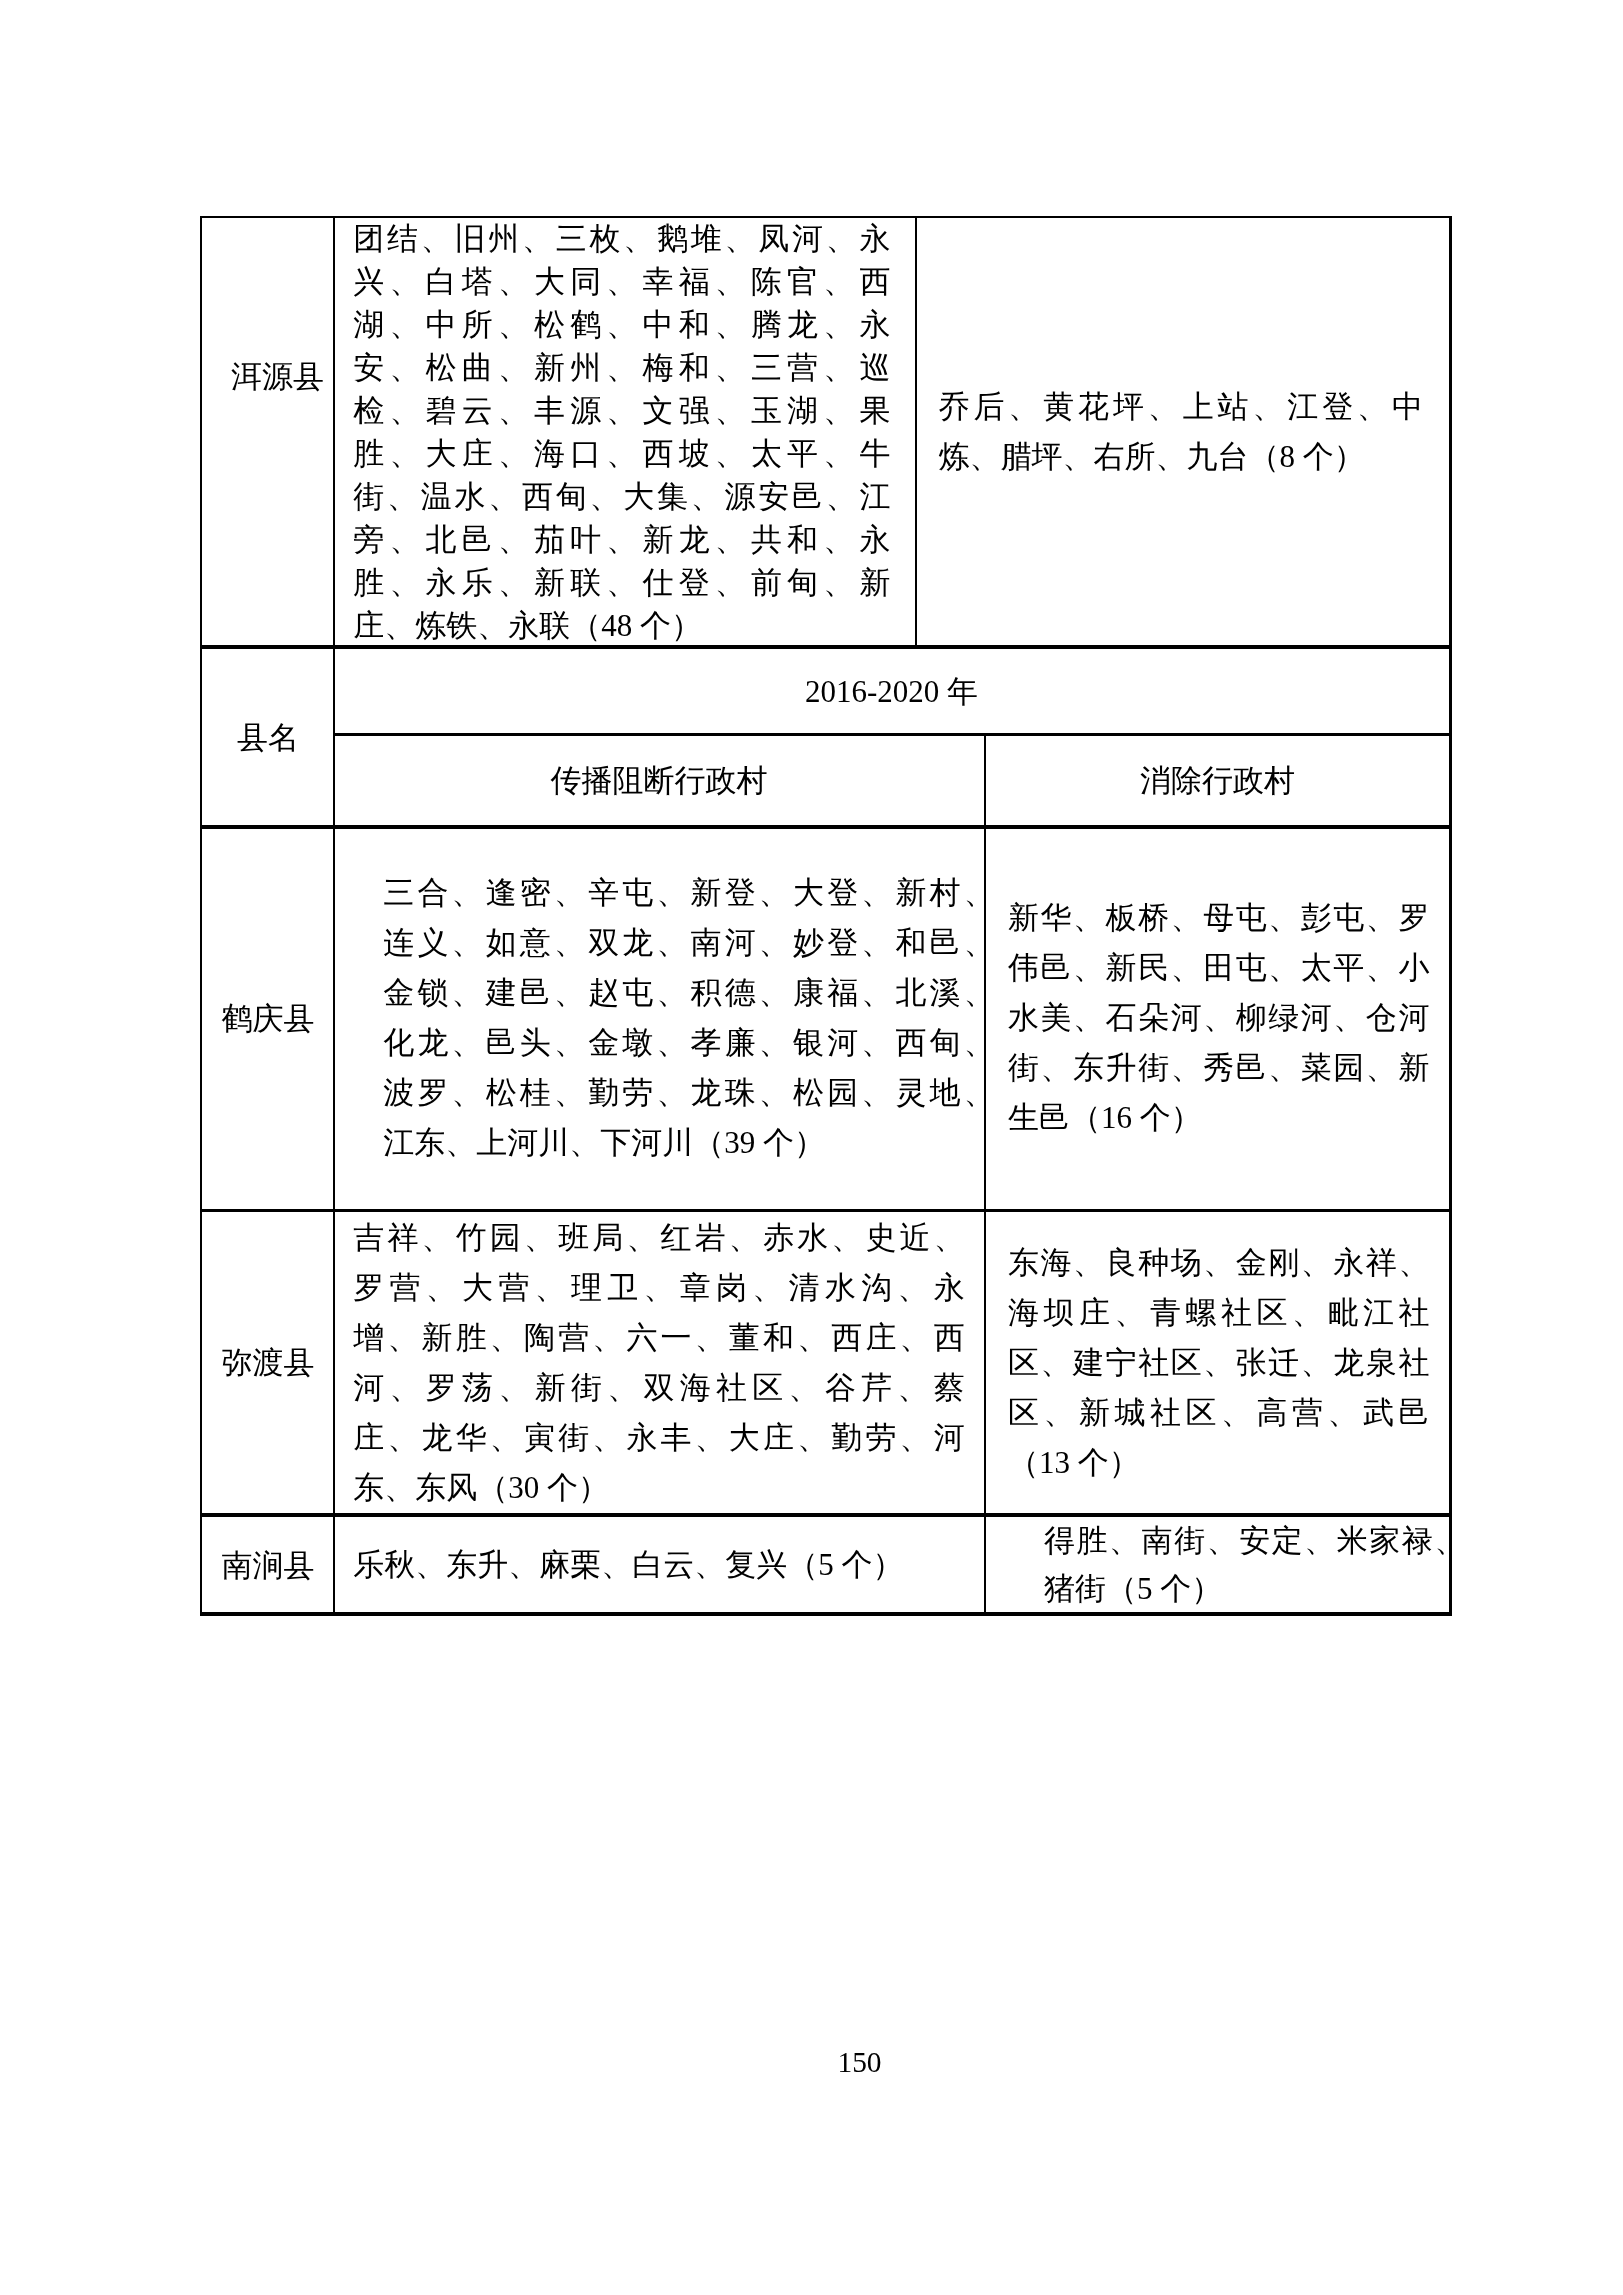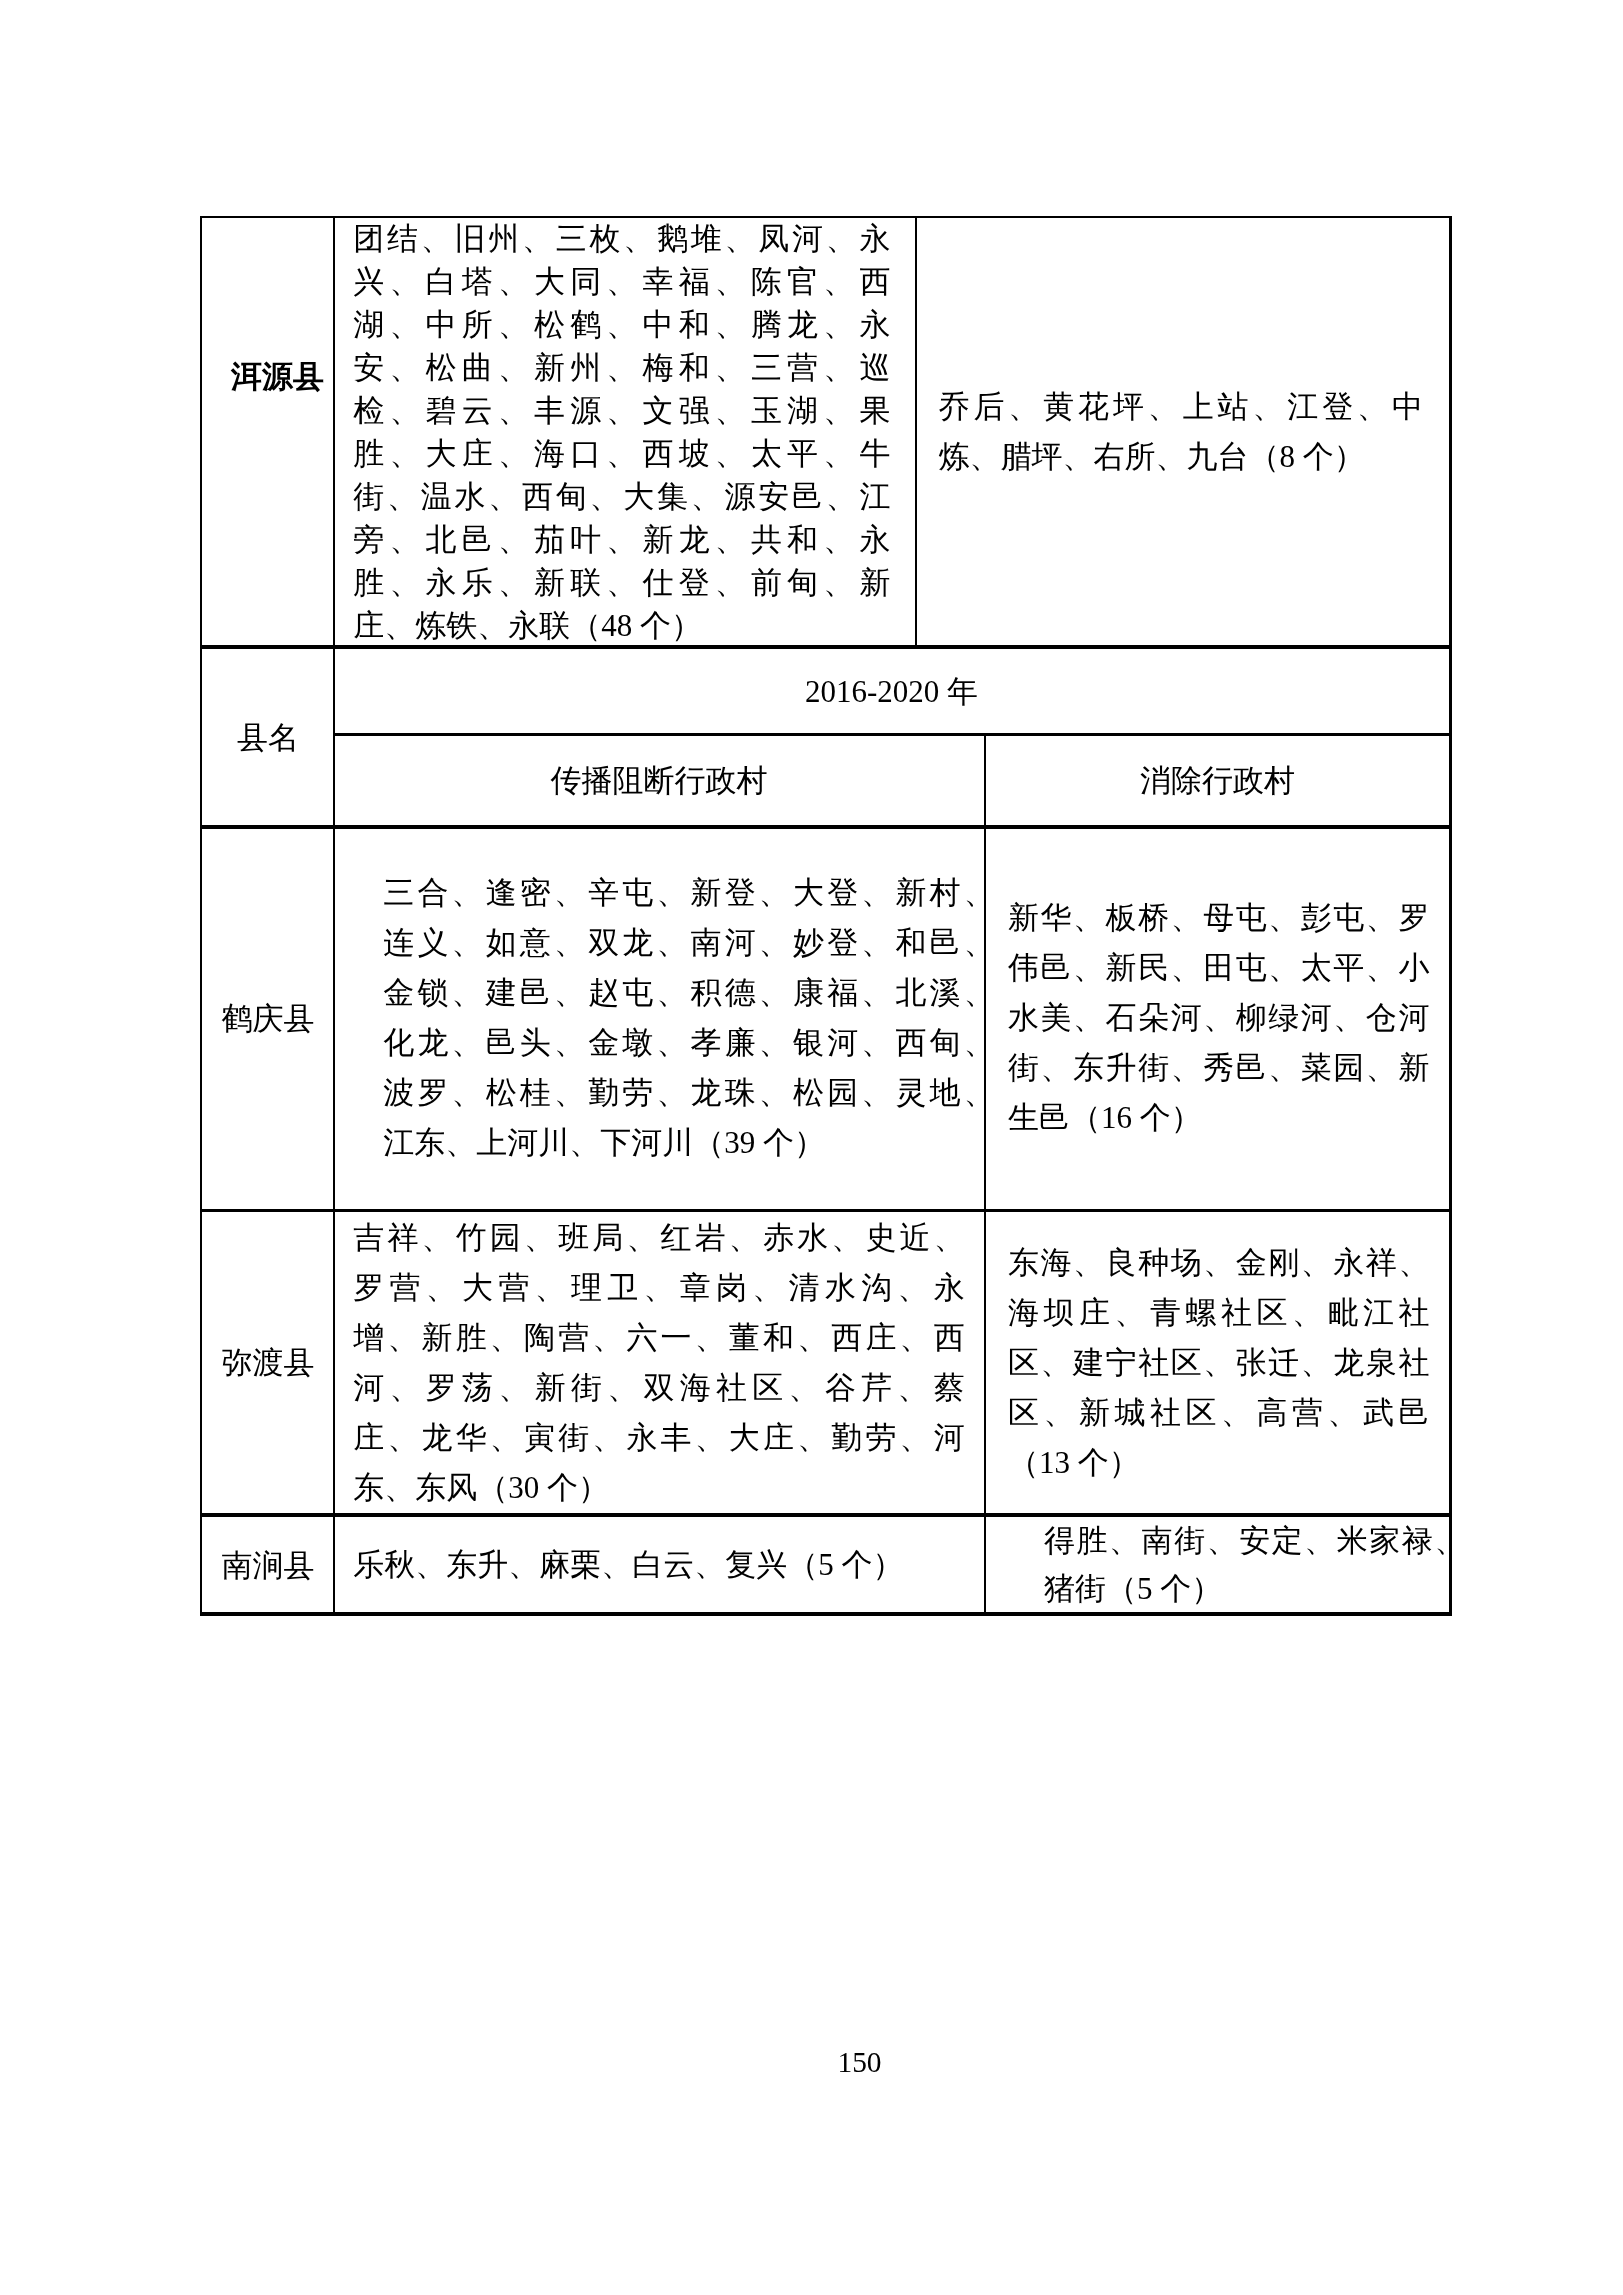--- a/index.html
+++ b/index.html
@@ -48,21 +48,21 @@
     <div class="hl" style="left:0;top:993px;width:1251px;height:3.3px;"></div>
     <div class="hl" style="left:0;top:1297px;width:1251px;height:3.9px;"></div>
     <div class="hl" style="left:0;top:1396px;width:1251px;height:3.9px;"></div>
 
     <div class="vl" style="left:0;top:0;width:2px;height:1400px;"></div>
     <div class="vl" style="left:133px;top:0;width:2px;height:1400px;"></div>
     <div class="vl" style="left:715px;top:0;width:2px;height:433px;"></div>
     <div class="vl" style="left:784px;top:517px;width:2px;height:883px;"></div>
     <div class="vl" style="left:1249px;top:0;width:2.6px;height:1400px;"></div>
 
-    <div class="cell center" style="left:2px;top:2px;width:151px;height:427px;font-weight:bold;">
+    <div class="cell center" style="left:2px;top:2px;width:151px;height:427px;">
       <span class="county-label shift-up">洱源县</span>
     </div>
 
     <div class="cell top-lines" style="left:135px;top:2px;width:579px;height:427px;padding:0 23.6px 0 18.3px;box-sizing:border-box;border-radius:32px;">
       <div class="inner">
         <div class="ln j">团结、旧州、三枚、鹅堆、凤河、永</div>
         <div class="ln j">兴、白塔、大同、幸福、陈官、西</div>
         <div class="ln j">湖、中所、松鹤、中和、腾龙、永</div>
         <div class="ln j">安、松曲、新州、梅和、三营、巡</div>
         <div class="ln j">检、碧云、丰源、文强、玉湖、果</div>

